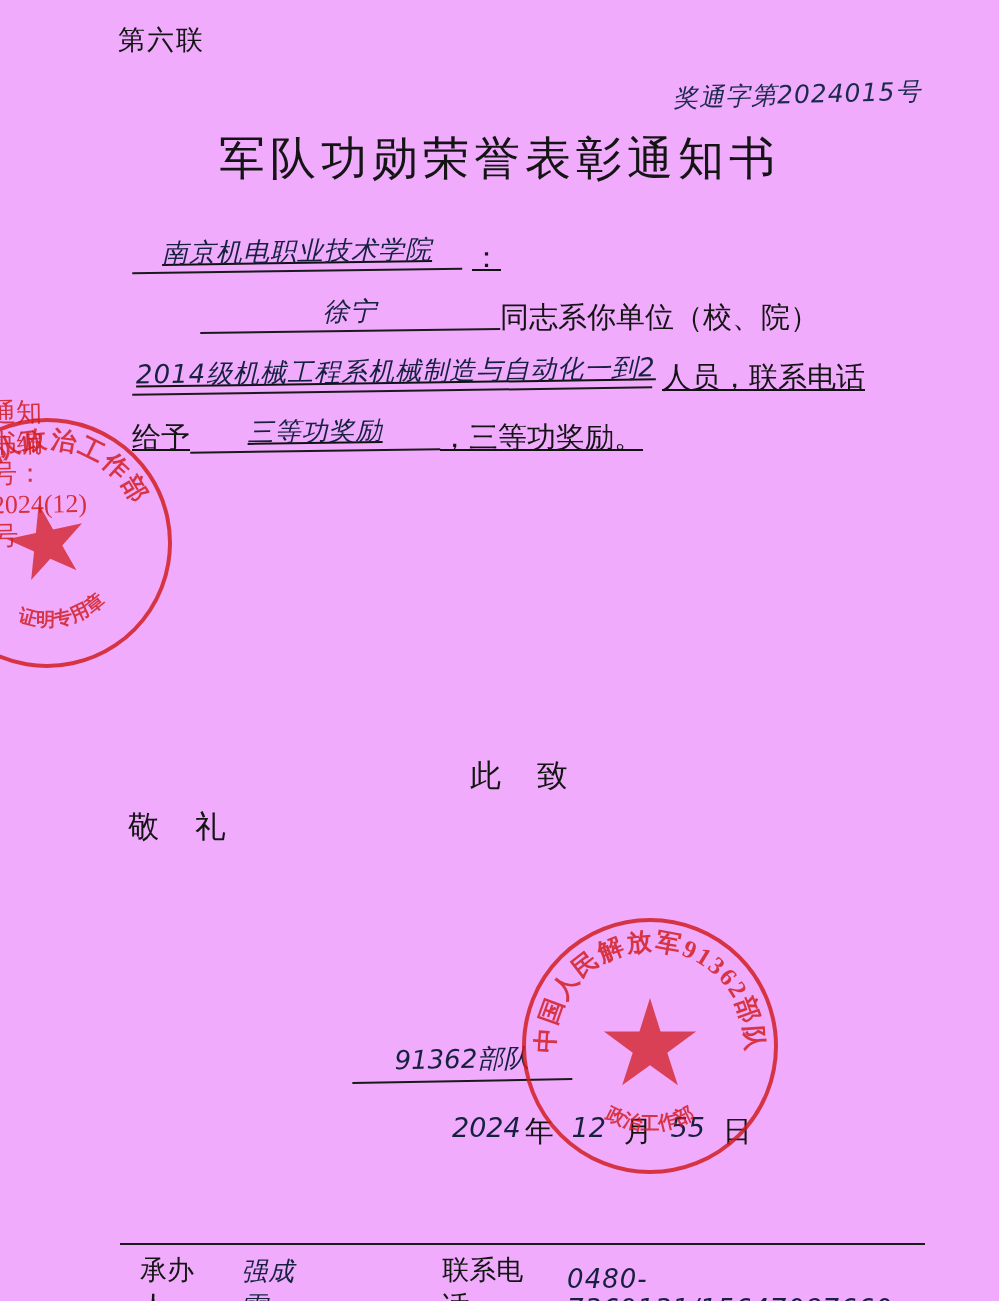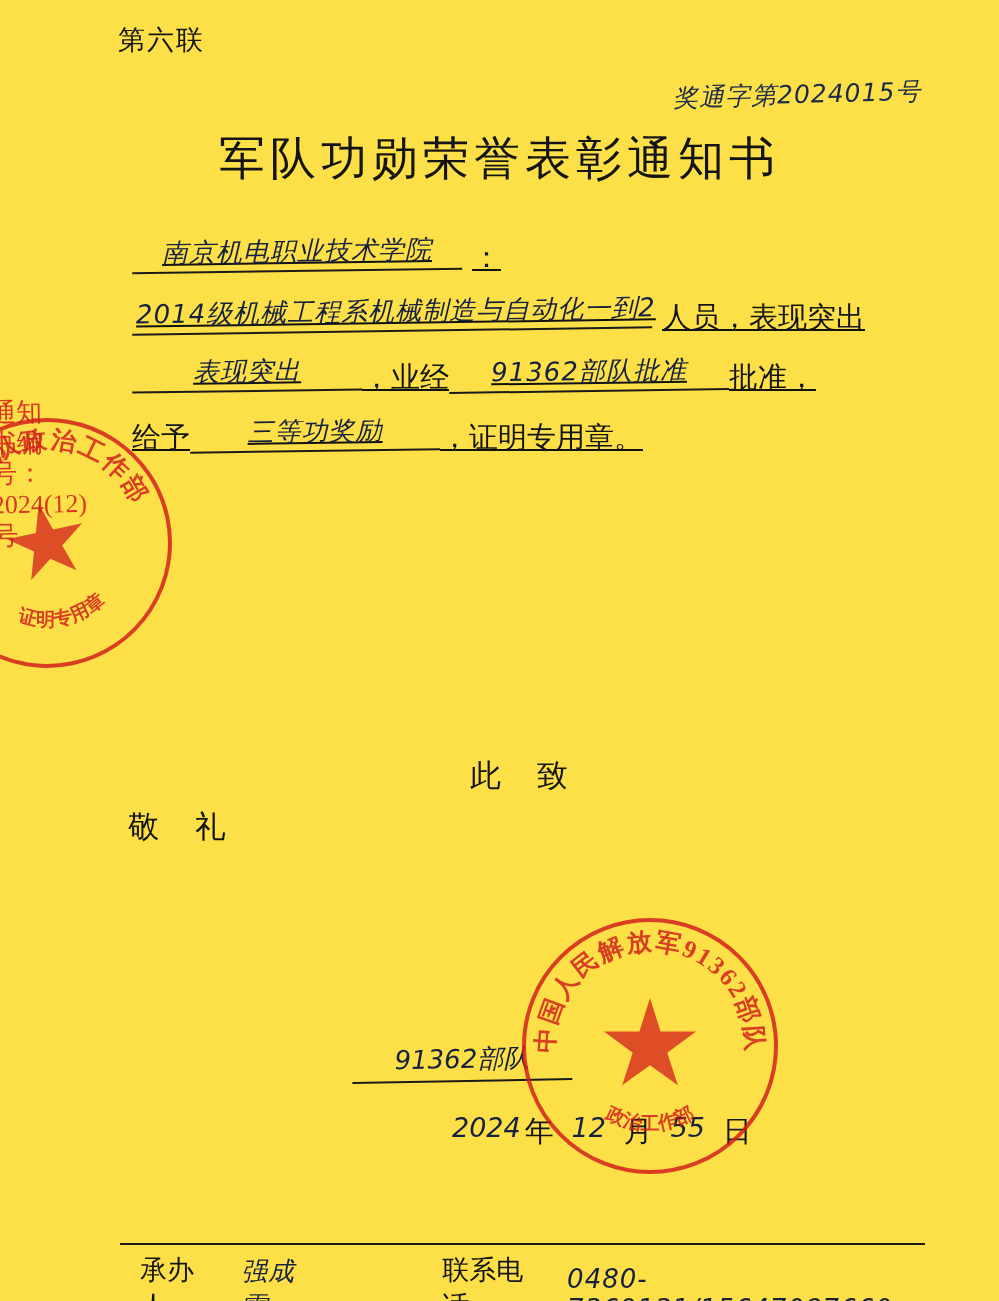--- a/index.html
+++ b/index.html
@@ -10,21 +10,21 @@
   }
   body {
     font-family: "Liberation Serif", "DejaVu Serif", serif;
     color: #111;
   }
   #page {
     position: relative;
     width: 999px;
     height: 1301px;
     overflow: hidden;
-    background: #fde047;
+    background: #f0abfc;
   }
 
   
   .print {
     font-family: "Liberation Serif", "DejaVu Serif", serif;
     color: #141414;
   }
   .hand {
     font-family: "DejaVu Sans", sans-serif;
     color: #16213f;
@@ -265,39 +265,37 @@
   <div class="doc-title print">军队功勋荣誉表彰通知书</div>
 
   <div class="body-block">
 
     <div class="line indent">
       <span class="fill w-unit">南京机电职业技术学院</span>
       <span class="gap"></span>
       <span class="print">：</span>
     </div>
 
+    <div class="line">
+      <span class="fill w-name">徐宁</span>
+      <span class="print">同志系你单位（校、院）</span>
+    </div>
 
     <div class="line indent">
       <span class="fill w-class">2014级机械工程系机械制造与自动化一到2</span>
       <span class="gap"></span>
-      <span class="print">人员，表现突出</span>
+      <span class="print">人员，联系电话</span>
     </div>
 
 
-    <div class="line indent">
-      <span class="fill w-perf">表现突出</span>
-      <span class="print">，业经</span>
-      <span class="fill w-appr">91362部队批准</span>
-      <span class="print">批准，</span>
-    </div>
 
     <div class="line indent">
       <span class="print">给予</span>
       <span class="fill w-award">三等功奖励</span>
-      <span class="print">，证明专用章。</span>
+      <span class="print">，三等功奖励。</span>
     </div>
 
   </div>
 
   <div class="cizhi print">此 致</div>
   <div class="jingli print">敬 礼</div>
 
   <div class="sig-line">
     <span class="sig-fill">91362部队</span>
   </div>

